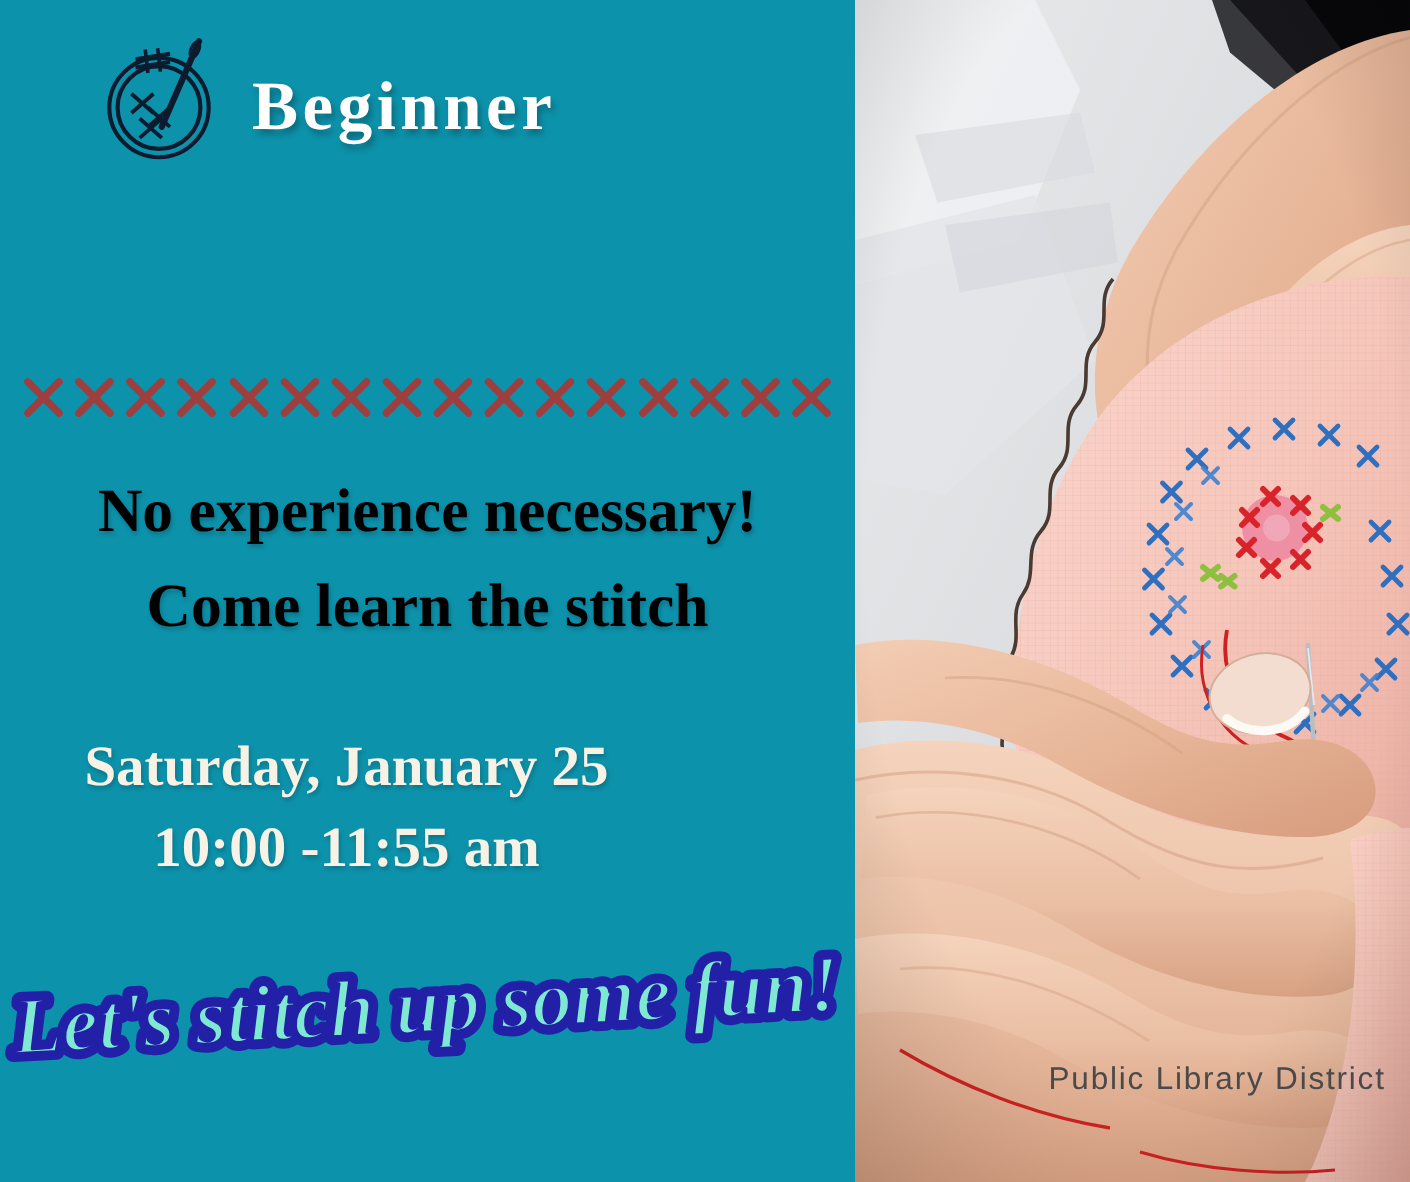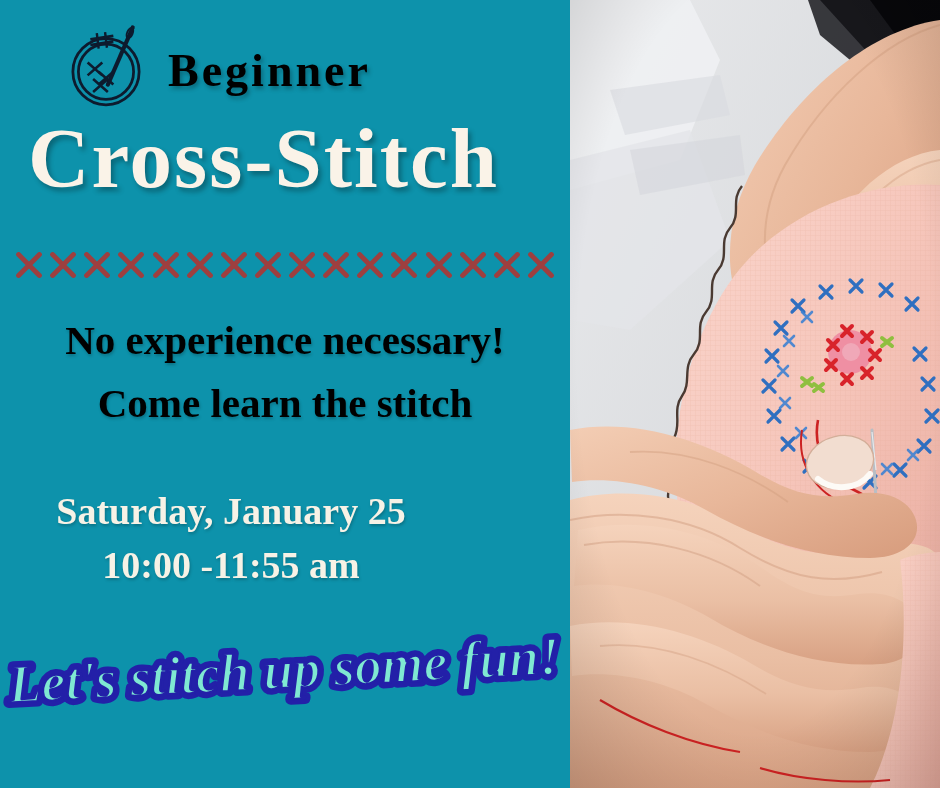--- a/index.html
+++ b/index.html
@@ -15,21 +15,21 @@
   }
 
   
   .title-row{
     position:absolute; left:60px; top:28px; width:500px; height:84px;
     display:flex; align-items:center;
   }
   .hoop-icon{ width:92px; height:92px; flex:0 0 92px; margin-top:-4px; }
   .beginner{
     font-family:"Liberation Serif", serif;
-    font-weight:700; font-size:46px; color:#000000;
+    font-weight:700; font-size:46px; color:#ffffff;
     letter-spacing:3px; margin-left:16px;
     text-shadow:2px 3px 4px rgba(0,0,0,.28);
     white-space:nowrap;
   }
   .cross-stitch{
     position:absolute; left:28px; top:116px; width:530px;
     font-family:"Liberation Serif", serif;
     font-weight:700; font-size:85px; color:#faf3e8;
     letter-spacing:2px; line-height:1;
     text-shadow:3px 4px 5px rgba(0,0,0,.30);
@@ -112,21 +112,20 @@
         <path d="M79 6 L52 68" stroke="#0d1b2e" stroke-width="4.5" stroke-linecap="round" fill="none"></path>
         <ellipse cx="76" cy="12" rx="3" ry="6" transform="rotate(23 76 12)" fill="none" stroke="#0d1b2e" stroke-width="2"></ellipse>
 
         <path d="M30 44 L46 58 M46 44 L30 58" stroke="#0d1b2e" stroke-width="2.8" fill="none"></path>
         <path d="M42 54 L58 68 M58 54 L42 68" stroke="#0d1b2e" stroke-width="2.8" fill="none"></path>
         <path d="M36 62 L52 76 M52 62 L36 76" stroke="#0d1b2e" stroke-width="2.8" fill="none"></path>
       </svg>
       <div class="beginner">Beginner</div>
     </div>
 
-    <div class="cross-stitch">Cross-Stitch</div>
 
     <div class="x-row">
         <svg viewBox="0 0 10 10">
           <path d="M1 1 L9 9 M9 1 L1 9" stroke="#9e3f3f" stroke-width="1.9" stroke-linecap="round"></path>
         </svg>
         <svg viewBox="0 0 10 10">
           <path d="M1 1 L9 9 M9 1 L1 9" stroke="#9e3f3f" stroke-width="1.9" stroke-linecap="round"></path>
         </svg>
         <svg viewBox="0 0 10 10">
           <path d="M1 1 L9 9 M9 1 L1 9" stroke="#9e3f3f" stroke-width="1.9" stroke-linecap="round"></path>
@@ -339,15 +338,16 @@
       <path d="M330 560 C350 552 370 552 370 552 L370 788 L300 788 C330 730 340 640 330 560 Z" fill="url(#aida)" opacity="0.8"></path>
 
       <path d="M30 700 C70 724 120 744 170 752" fill="none" stroke="#cc2222" stroke-width="2.2"></path>
       <path d="M190 768 C230 780 280 784 320 780" fill="none" stroke="#cc2222" stroke-width="2"></path>
 
       <rect x="0" y="0" width="370" height="788" fill="url(#vig)"></rect>
     </svg>
   </div>
 
   <div class="logo">
+    <div class="logo-sub">Public Library District</div>
   </div>
 
 </div>
 
 </body></html>

